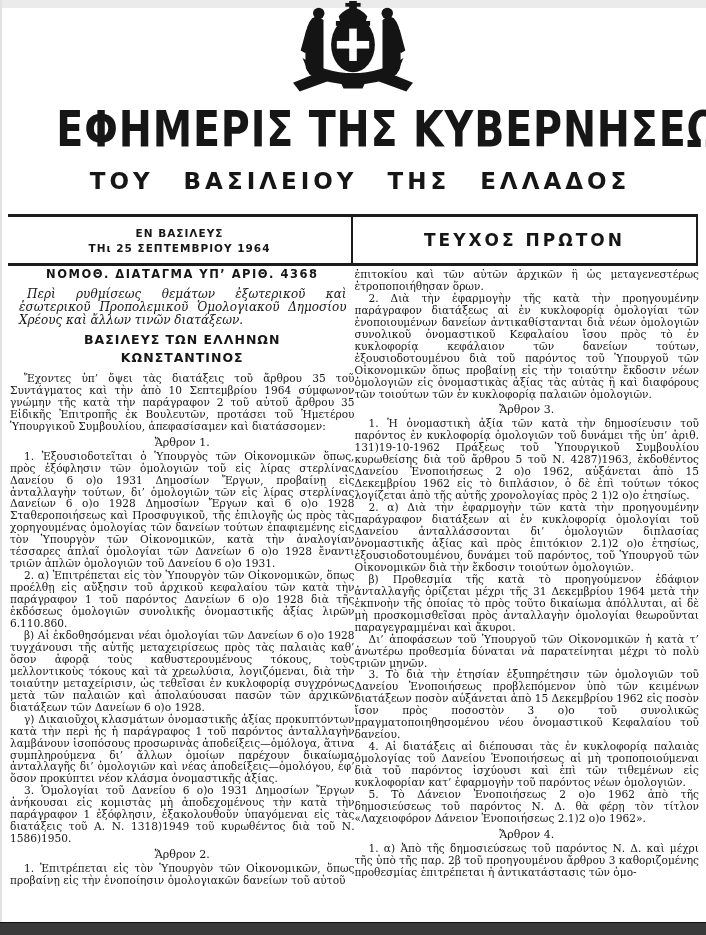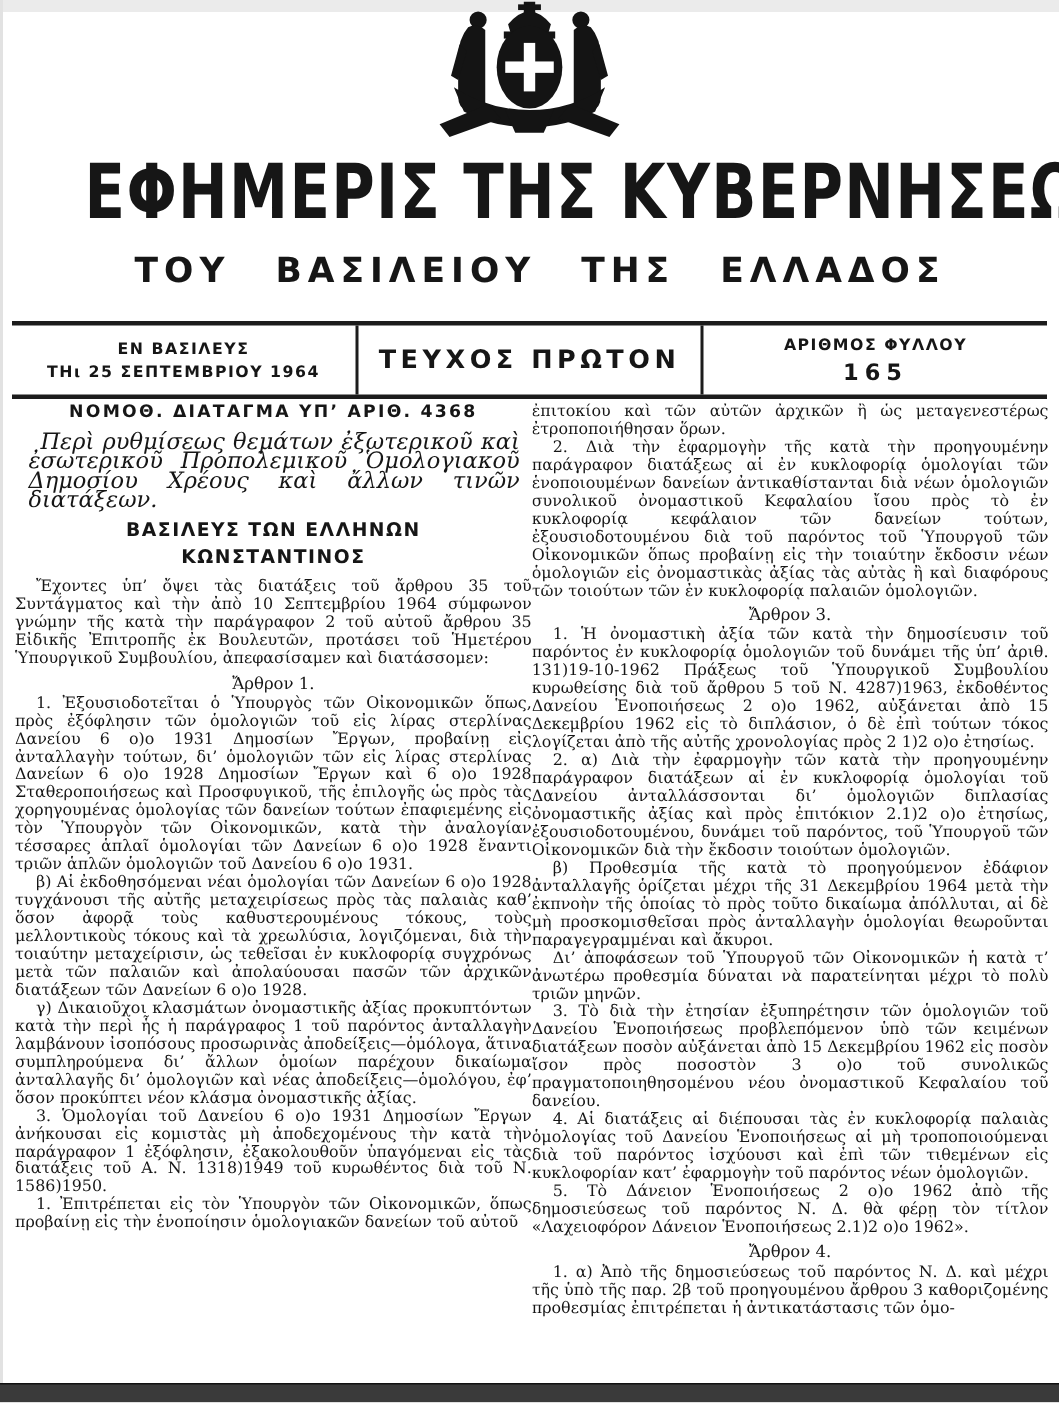--- a/index.html
+++ b/index.html
@@ -27,21 +27,21 @@
   .ib-issue{font-size:17px;letter-spacing:3px;}
   .ib-num{font-size:15px;letter-spacing:4px;}
 
   .columns{position:absolute;top:269px;left:10px;right:7px;bottom:13px;display:flex;overflow:hidden;}
   .col{flex:1;font-size:10.6px;line-height:11.95px;text-align:justify;overflow:hidden;}
   .col p{margin:0;}
   .para{text-indent:14px;}
   .cont{text-indent:0;}
   .gazette-heading{font-family:"DejaVu Sans", sans-serif;font-weight:bold;font-size:11.5px;
                    letter-spacing:1.5px;text-align:center;text-indent:0;margin:0 0 7px 0 !important;}
-  .subject{font-style:italic;margin:0 8px 6px 9px !important;text-indent:8px;font-size:15px;line-height:13px;}
+  .subject{font-style:italic;margin:0 8px 6px 9px !important;text-indent:8px;font-size:12px;line-height:13px;}
   .king{font-family:"DejaVu Sans", sans-serif;font-weight:bold;font-size:12.5px;line-height:14.5px;
         letter-spacing:1px;text-align:center;text-indent:0;}
   .king-first{margin-top:4px !important;}
   .opening{margin-top:7px !important;}
   .article-head{text-align:center;text-indent:0;margin:4px 0 2px 0 !important;font-size:11px;}
 </style>
 </head>
 <body>
 
 <div class="page">
@@ -86,38 +86,36 @@
   <h2 class="submast">ΤΟΥ ΒΑΣΙΛΕΙΟΥ ΤΗΣ ΕΛΛΑΔΟΣ</h2>
 
   <div class="infobar">
     <div class="cell">
       <div class="ib-small">ΕΝ ΒΑΣΙΛΕΥΣ</div>
       <div class="ib-small">ΤΗι 25 ΣΕΠΤΕΜΒΡΙΟΥ 1964</div>
     </div>
     <div class="cell cell-mid">
       <div class="ib-issue">ΤΕΥΧΟΣ ΠΡΩΤΟΝ</div>
     </div>
-    <div class="cell">
-      <div class="ib-small">ΑΡΙΘΜΟΣ ΦΥΛΛΟΥ</div>
-      <div class="ib-num">165</div>
-    </div>
   </div>
 
   <main class="columns">
     <section class="col">
       <p class="gazette-heading">ΝΟΜΟΘ. ΔΙΑΤΑΓΜΑ ΥΠ’ ΑΡΙΘ. 4368</p>
       <p class="subject">Περὶ ρυθμίσεως θεμάτων ἐξωτερικοῦ καὶ ἐσωτερικοῦ Προπολεμικοῦ Ὁμολογιακοῦ Δημοσίου Χρέους καὶ ἄλλων τινῶν διατάξεων.</p>
       <p class="king">ΒΑΣΙΛΕΥΣ ΤΩΝ ΕΛΛΗΝΩΝ</p>
       <p class="king king-first">ΚΩΝΣΤΑΝΤΙΝΟΣ</p>
       <p class="para opening">Ἔχοντες ὑπ’ ὄψει τὰς διατάξεις τοῦ ἄρθρου 35 τοῦ Συντάγματος καὶ τὴν ἀπὸ 10 Σεπτεμβρίου 1964 σύμφωνον γνώμην τῆς κατὰ τὴν παράγραφον 2 τοῦ αὐτοῦ ἄρθρου 35 Εἰδικῆς Ἐπιτροπῆς ἐκ Βουλευτῶν, προτάσει τοῦ Ἡμετέρου Ὑπουργικοῦ Συμβουλίου, ἀπεφασίσαμεν καὶ διατάσσομεν:</p>
       <p class="article-head">Ἄρθρον 1.</p>
       <p class="para">1. Ἐξουσιοδοτεῖται ὁ Ὑπουργὸς τῶν Οἰκονομικῶν ὅπως, πρὸς ἐξόφλησιν τῶν ὁμολογιῶν τοῦ εἰς λίρας στερλίνας Δανείου 6 ο)ο 1931 Δημοσίων Ἔργων, προβαίνῃ εἰς ἀνταλλαγὴν τούτων, δι’ ὁμολογιῶν τῶν εἰς λίρας στερλίνας Δανείων 6 ο)ο 1928 Δημοσίων Ἔργων καὶ 6 ο)ο 1928 Σταθεροποιήσεως καὶ Προσφυγικοῦ, τῆς ἐπιλογῆς ὡς πρὸς τὰς χορηγουμένας ὁμολογίας τῶν δανείων τούτων ἐπαφιεμένης εἰς τὸν Ὑπουργὸν τῶν Οἰκονομικῶν, κατὰ τὴν ἀναλογίαν τέσσαρες ἁπλαῖ ὁμολογίαι τῶν Δανείων 6 ο)ο 1928 ἔναντι τριῶν ἁπλῶν ὁμολογιῶν τοῦ Δανείου 6 ο)ο 1931.</p>
+      <p class="para">2. α) Ἐπιτρέπεται εἰς τὸν Ὑπουργὸν τῶν Οἰκονομικῶν, ὅπως προέλθῃ εἰς αὔξησιν τοῦ ἀρχικοῦ κεφαλαίου τῶν κατὰ τὴν παράγραφον 1 τοῦ παρόντος Δανείων 6 ο)ο 1928 διὰ τῆς ἐκδόσεως ὁμολογιῶν συνολικῆς ὀνομαστικῆς ἀξίας λιρῶν 6.110.860.</p>
       <p class="para">β) Αἱ ἐκδοθησόμεναι νέαι ὁμολογίαι τῶν Δανείων 6 ο)ο 1928 τυγχάνουσι τῆς αὐτῆς μεταχειρίσεως πρὸς τὰς παλαιὰς καθ’ ὅσον ἀφορᾷ τοὺς καθυστερουμένους τόκους, τοὺς μελλοντικοὺς τόκους καὶ τὰ χρεωλύσια, λογιζόμεναι, διὰ τὴν τοιαύτην μεταχείρισιν, ὡς τεθεῖσαι ἐν κυκλοφορίᾳ συγχρόνως μετὰ τῶν παλαιῶν καὶ ἀπολαύουσαι πασῶν τῶν ἀρχικῶν διατάξεων τῶν Δανείων 6 ο)ο 1928.</p>
       <p class="para">γ) Δικαιοῦχοι κλασμάτων ὀνομαστικῆς ἀξίας προκυπτόντων κατὰ τὴν περὶ ἧς ἡ παράγραφος 1 τοῦ παρόντος ἀνταλλαγὴν λαμβάνουν ἰσοπόσους προσωρινὰς ἀποδείξεις—ὁμόλογα, ἅτινα συμπληρούμενα δι’ ἄλλων ὁμοίων παρέχουν δικαίωμα ἀνταλλαγῆς δι’ ὁμολογιῶν καὶ νέας ἀποδείξεις—ὁμολόγου, ἐφ’ ὅσον προκύπτει νέον κλάσμα ὀνομαστικῆς ἀξίας.</p>
       <p class="para">3. Ὁμολογίαι τοῦ Δανείου 6 ο)ο 1931 Δημοσίων Ἔργων ἀνήκουσαι εἰς κομιστὰς μὴ ἀποδεχομένους τὴν κατὰ τὴν παράγραφον 1 ἐξόφλησιν, ἐξακολουθοῦν ὑπαγόμεναι εἰς τὰς διατάξεις τοῦ Α. Ν. 1318)1949 τοῦ κυρωθέντος διὰ τοῦ Ν. 1586)1950.</p>
+      <p class="article-head">Ἄρθρον 2.</p>
       <p class="para">1. Ἐπιτρέπεται εἰς τὸν Ὑπουργὸν τῶν Οἰκονομικῶν, ὅπως προβαίνῃ εἰς τὴν ἑνοποίησιν ὁμολογιακῶν δανείων τοῦ αὐτοῦ</p>
     </section>
 
     <section class="col">
       <p class="cont">ἐπιτοκίου καὶ τῶν αὐτῶν ἀρχικῶν ἢ ὡς μεταγενεστέρως ἐτροποποιήθησαν ὅρων.</p>
       <p class="para">2. Διὰ τὴν ἐφαρμογὴν τῆς κατὰ τὴν προηγουμένην παράγραφον διατάξεως αἱ ἐν κυκλοφορίᾳ ὁμολογίαι τῶν ἑνοποιουμένων δανείων ἀντικαθίστανται διὰ νέων ὁμολογιῶν συνολικοῦ ὀνομαστικοῦ Κεφαλαίου ἴσου πρὸς τὸ ἐν κυκλοφορίᾳ κεφάλαιον τῶν δανείων τούτων, ἐξουσιοδοτουμένου διὰ τοῦ παρόντος τοῦ Ὑπουργοῦ τῶν Οἰκονομικῶν ὅπως προβαίνῃ εἰς τὴν τοιαύτην ἔκδοσιν νέων ὁμολογιῶν εἰς ὀνομαστικὰς ἀξίας τὰς αὐτὰς ἢ καὶ διαφόρους τῶν τοιούτων τῶν ἐν κυκλοφορίᾳ παλαιῶν ὁμολογιῶν.</p>
       <p class="article-head">Ἄρθρον 3.</p>
       <p class="para">1. Ἡ ὀνομαστικὴ ἀξία τῶν κατὰ τὴν δημοσίευσιν τοῦ παρόντος ἐν κυκλοφορίᾳ ὁμολογιῶν τοῦ δυνάμει τῆς ὑπ’ ἀριθ. 131)19-10-1962 Πράξεως τοῦ Ὑπουργικοῦ Συμβουλίου κυρωθείσης διὰ τοῦ ἄρθρου 5 τοῦ Ν. 4287)1963, ἐκδοθέντος Δανείου Ἑνοποιήσεως 2 ο)ο 1962, αὐξάνεται ἀπὸ 15 Δεκεμβρίου 1962 εἰς τὸ διπλάσιον, ὁ δὲ ἐπὶ τούτων τόκος λογίζεται ἀπὸ τῆς αὐτῆς χρονολογίας πρὸς 2 1)2 ο)ο ἐτησίως.</p>
       <p class="para">2. α) Διὰ τὴν ἐφαρμογὴν τῶν κατὰ τὴν προηγουμένην παράγραφον διατάξεων αἱ ἐν κυκλοφορίᾳ ὁμολογίαι τοῦ Δανείου ἀνταλλάσσονται δι’ ὁμολογιῶν διπλασίας ὀνομαστικῆς ἀξίας καὶ πρὸς ἐπιτόκιον 2.1)2 ο)ο ἐτησίως, ἐξουσιοδοτουμένου, δυνάμει τοῦ παρόντος, τοῦ Ὑπουργοῦ τῶν Οἰκονομικῶν διὰ τὴν ἔκδοσιν τοιούτων ὁμολογιῶν.</p>
       <p class="para">β) Προθεσμία τῆς κατὰ τὸ προηγούμενον ἐδάφιον ἀνταλλαγῆς ὁρίζεται μέχρι τῆς 31 Δεκεμβρίου 1964 μετὰ τὴν ἐκπνοὴν τῆς ὁποίας τὸ πρὸς τοῦτο δικαίωμα ἀπόλλυται, αἱ δὲ μὴ προσκομισθεῖσαι πρὸς ἀνταλλαγὴν ὁμολογίαι θεωροῦνται παραγεγραμμέναι καὶ ἄκυροι.</p>

